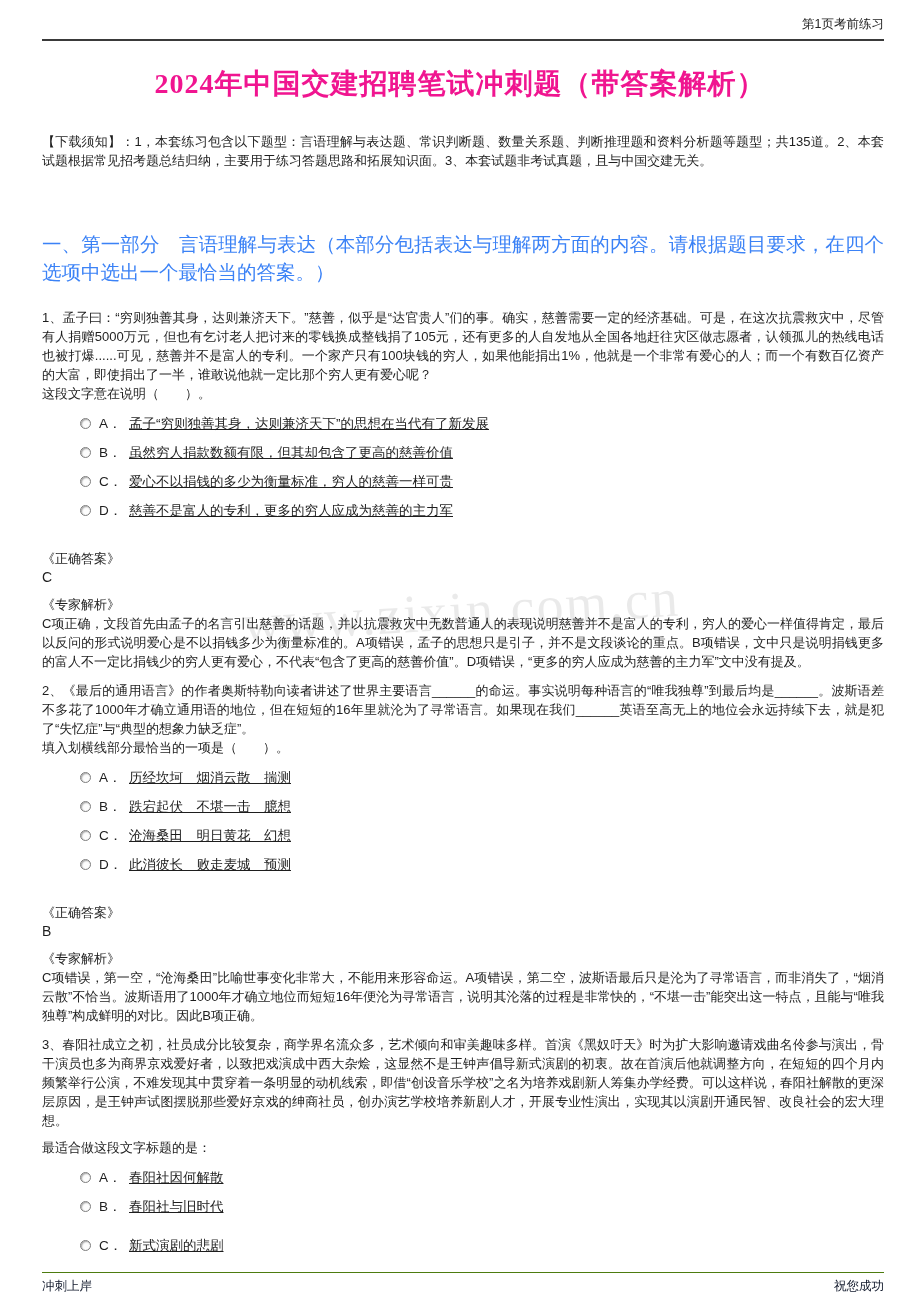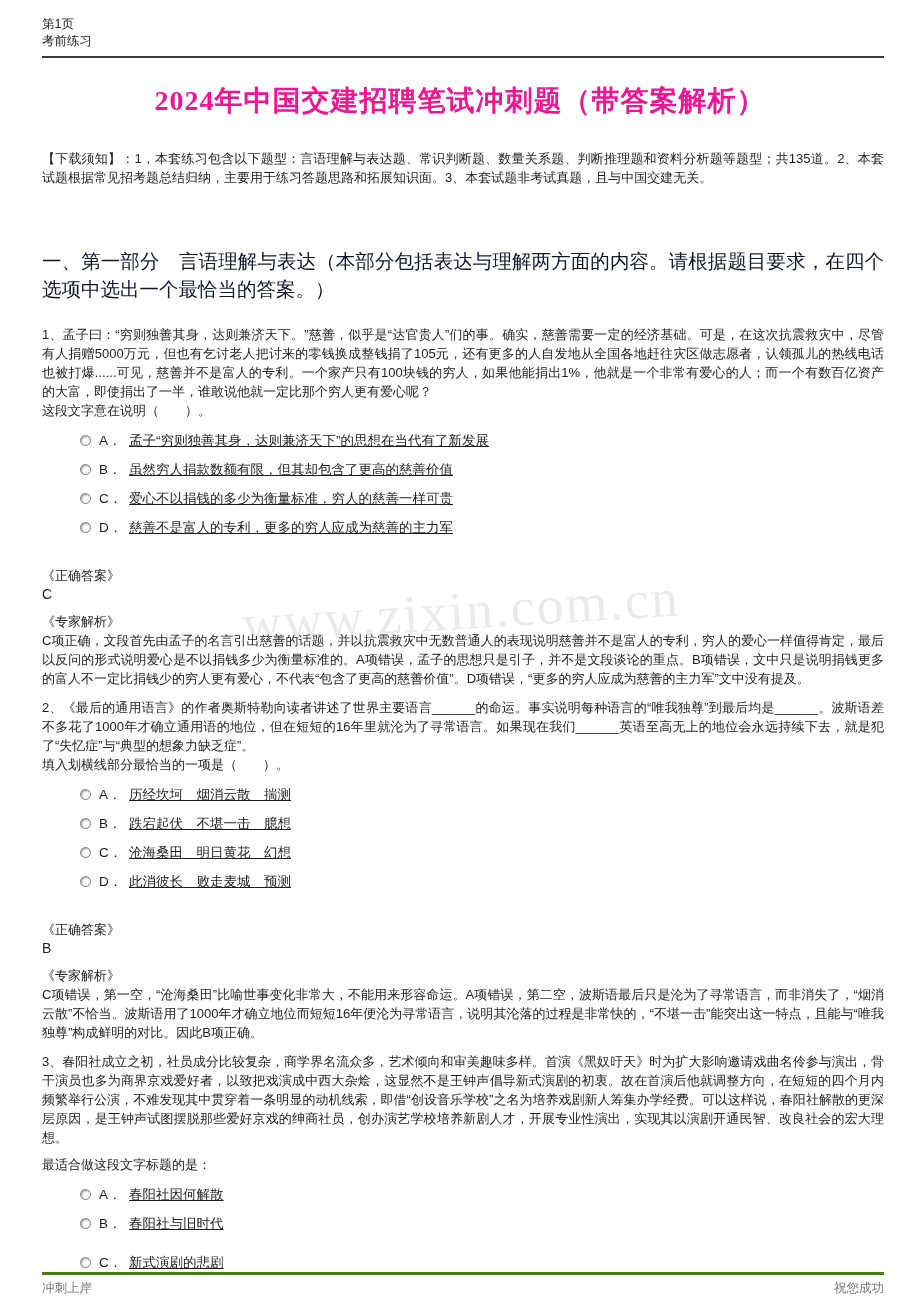--- a/index.html
+++ b/index.html
@@ -8,21 +8,21 @@
     width: 920px; height: 1302px;
     margin: 0 auto;
     position: relative;
     overflow: hidden;
     font-family: "Liberation Sans", sans-serif;
     color: #1e1e1e;
   }
   .header {
     padding: 16px 36px 6px 42px;
     display: flex; justify-content: flex-end;
-    font-size: 12.5px; color: #222; flex-direction: column;
+    font-size: 12.5px; color: #222;
   }
   .header-rule {
     margin: 0 36px 0 42px;
     border-bottom: 2px solid #3a3a3a;
   }
   .doc-title {
     margin-top: 24px;
     text-align: center;
     font-family: "Liberation Serif", serif;
     font-weight: bold;
@@ -36,21 +36,21 @@
     z-index: 1;
     font-size: 13px;
     line-height: 19px;
   }
   .notice { margin-top: 29px; text-align: justify; }
   .section-heading {
     margin-top: 60px;
     font-size: 19.5px;
     line-height: 28px;
     font-weight: normal;
-    color: #0f172a;
+    color: #3b82f6;
     text-align: justify;
   }
   .q-text { margin-top: 22px; text-align: justify; }
   .q-text.tight { margin-top: 10px; }
   .q-prompt { margin-top: 0; }
   .q-prompt.spaced { margin-top: 8px; }
   .options { margin: 6px 0 0 38px; }
   .option { display: flex; align-items: center; height: 29px; cursor: default; }
   .option.gap-top { margin-top: 10px; }
   .radio {
@@ -77,24 +77,24 @@
     color: #000;
     opacity: 0.08;
     transform: rotate(-3.5deg);
     white-space: nowrap;
     z-index: 2;
     pointer-events: none;
   }
   .footer {
     position: absolute;
     left: 42px; right: 36px; top: 1272px;
-    border-top: 3px solid #4d7c0f;
+    border-top: 1px solid #4d7c0f;
     padding-top: 5px;
     display: flex; justify-content: space-between;
-    font-size: 12.5px; color: #737373;
+    font-size: 12.5px; color: #0f172a;
     z-index: 1;
   }
 </style>
 </head>
 <body>
 
 <div class="header">
   <span>第1页</span>
   <span>考前练习</span>
 </div>

